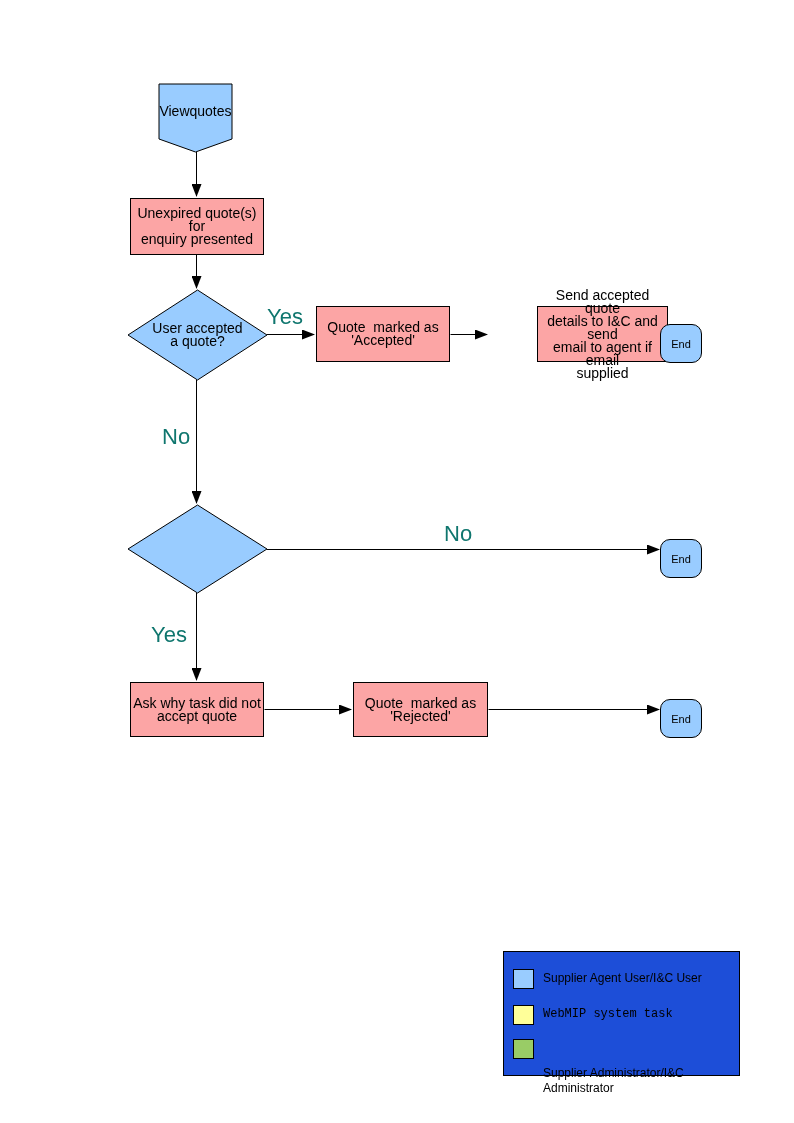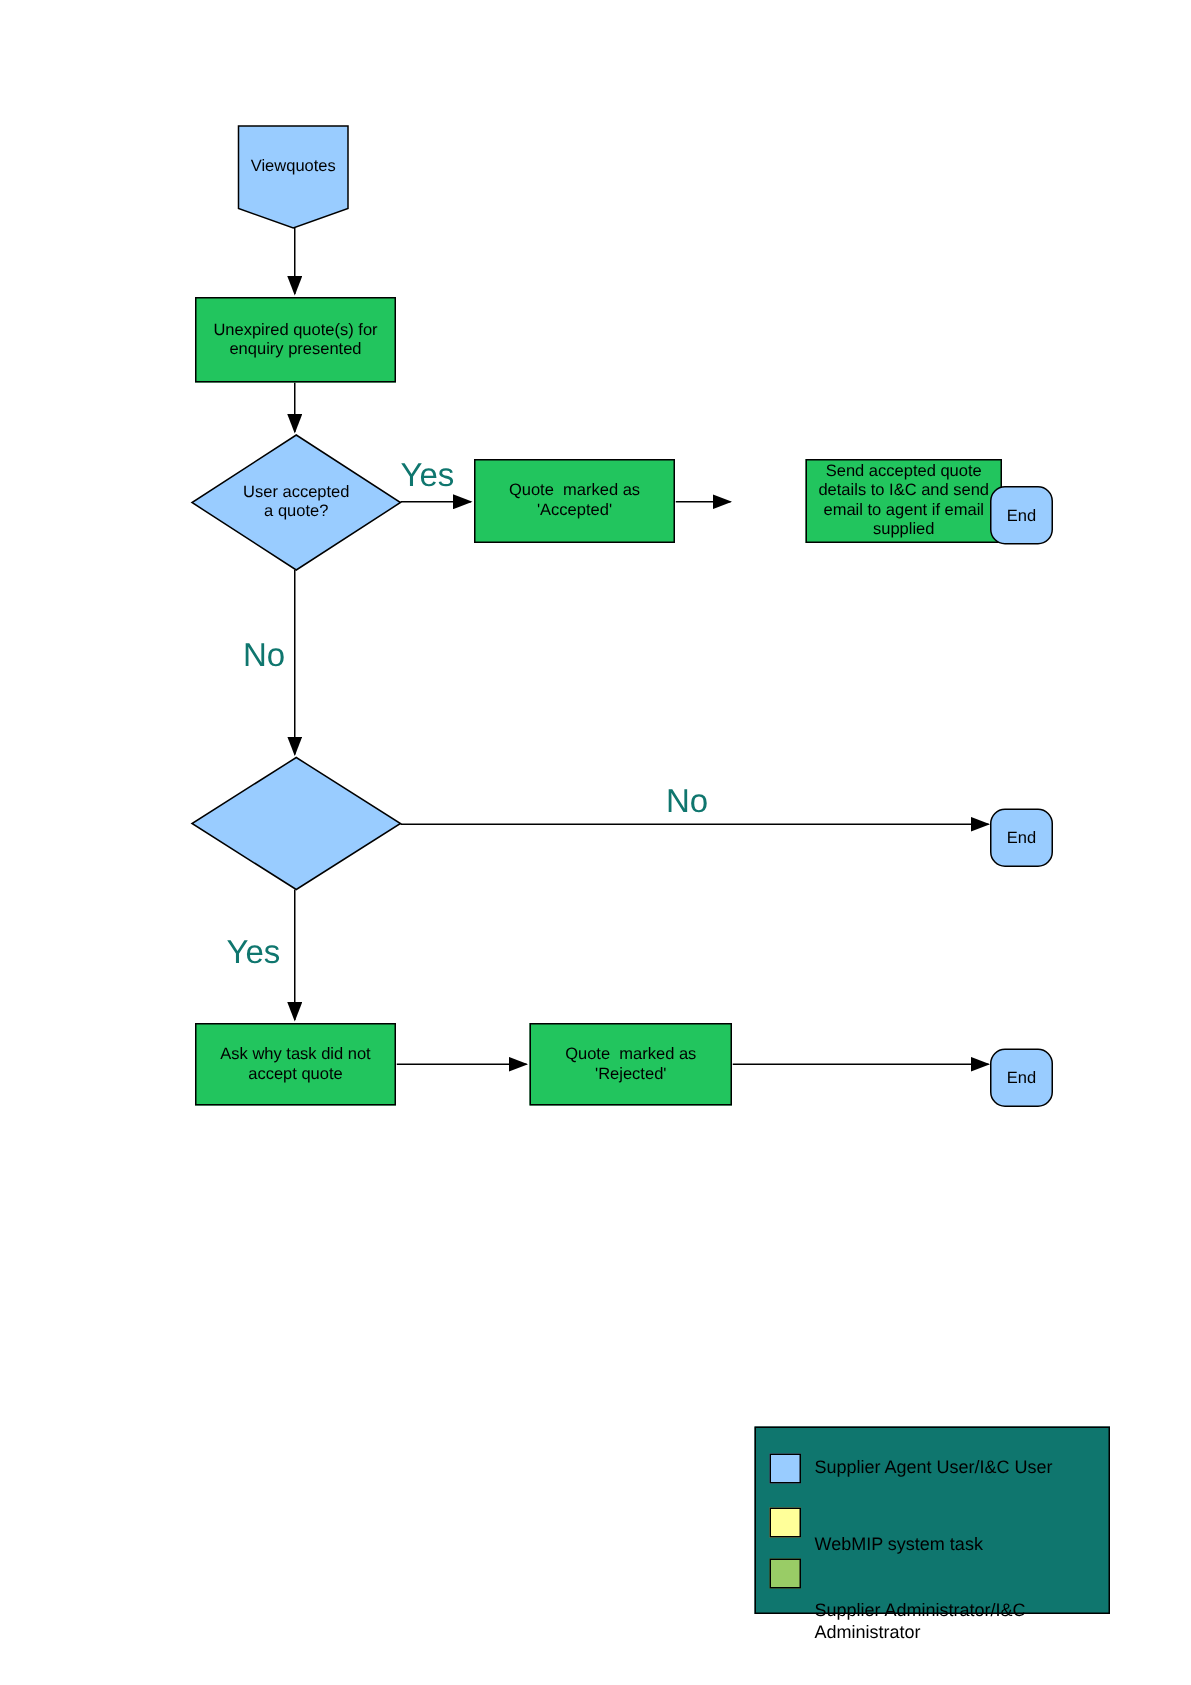--- a/index.html
+++ b/index.html
@@ -21,28 +21,28 @@
     top: 0;
     width: 794px;
     height: 1123px;
   }
   .node-text {
     position: absolute;
     display: flex;
     align-items: center;
     justify-content: center;
     text-align: center;
-    font-size: 11px;
+    font-size: 14px;
     line-height: 13px;
     color: #000000;
     white-space: pre-wrap;
     box-sizing: border-box;
   }
   .process {
-    background: #22c55e;
+    background: #fca5a5;
     border: 1px solid #000000;
   }
   .end-node {
     position: absolute;
     width: 42px;
     height: 39px;
     background: #99CCFF;
     border: 1px solid #000000;
     border-radius: 10px;
     display: flex;
@@ -58,21 +58,21 @@
     line-height: 26px;
     color: #0f766e;
   }
   #legend-box {
     position: absolute;
     left: 503px;
     top: 951px;
     width: 237px;
     height: 125px;
     border: 1px solid #000000;
-    background: #0f766e;
+    background: #1d4ed8;
     box-sizing: border-box;
   }
   .legend-swatch {
     position: absolute;
     left: 9px;
     width: 21px;
     height: 20px;
     border: 1px solid #000000;
     box-sizing: border-box;
   }
@@ -147,20 +147,20 @@
 
   <div class="end-node" style="left:660px; top:324px;">End</div>
   <div class="end-node" style="left:660px; top:539px;">End</div>
   <div class="end-node" style="left:660px; top:699px;">End</div>
 
   <div id="legend-box">
     <div class="legend-swatch swatch-blue" style="top:17px;"></div>
     <div class="legend-label" style="top:19px; width:190px;">Supplier Agent User/I&amp;C User</div>
 
     <div class="legend-swatch swatch-yellow" style="top:53px;"></div>
-    <div class="legend-label" style="top:70px; width:190px;">WebMIP system task</div>
+    <div class="legend-label" style="top:55px; width:190px;font-family:Liberation Mono, monospace;">WebMIP system task</div>
 
     <div class="legend-swatch swatch-green" style="top:87px;"></div>
     <div class="legend-label" style="top:85px; width:192px;margin-top:29px;">Supplier Administrator/I&amp;C
 Administrator</div>
   </div>
 
 </div>
 
 </body></html>

